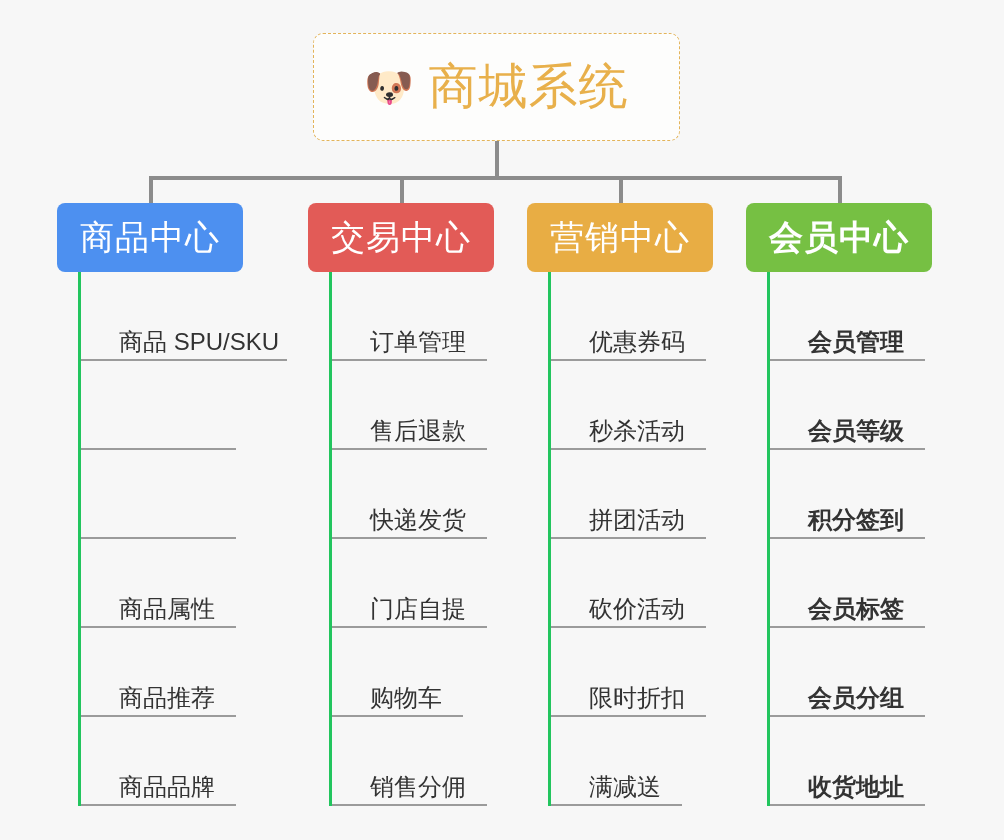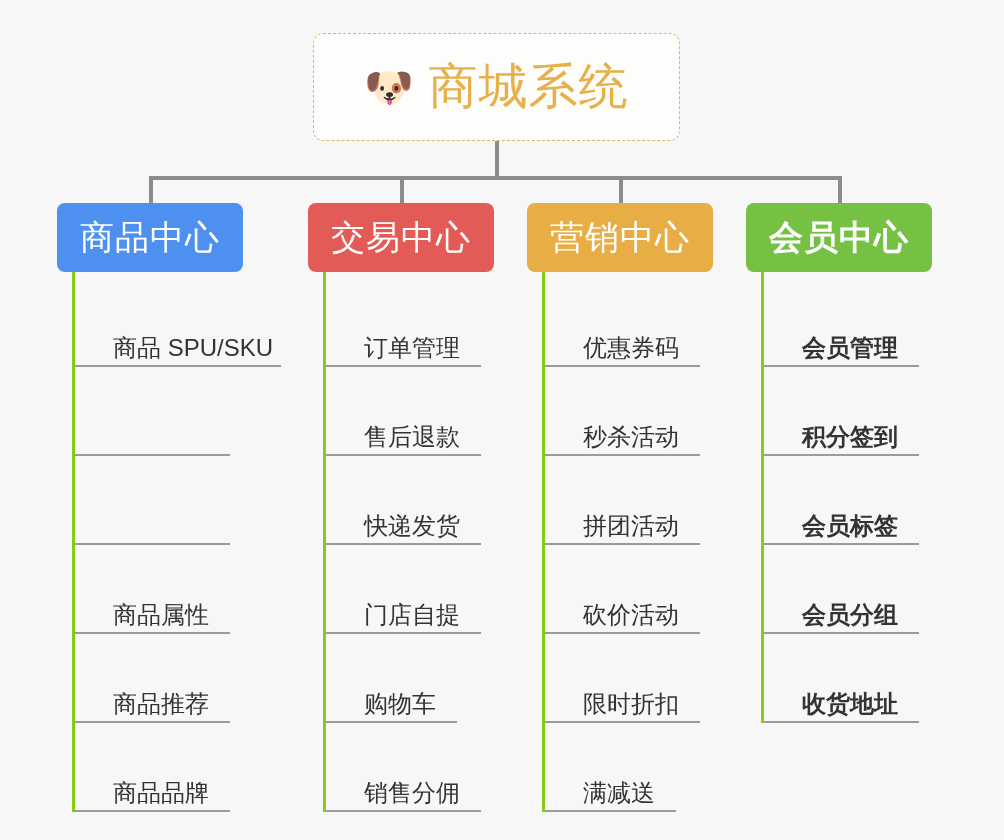--- a/index.html
+++ b/index.html
@@ -69,23 +69,22 @@
     align-items: center;
     justify-content: center;
     color: #ffffff;
     font-size: 34px;
     letter-spacing: 1px;
     white-space: nowrap;
   }
 
   .leaf-list {
     position: relative;
-    margin-left: 15px;
-    border-left: 3px solid #84cc16;
-    padding-top: 6px;
+    margin-left: 21px;
+    border-left: 3px solid #22c55e;
   }
   .leaf-item {
     position: relative;
     height: 89px;
     box-sizing: border-box;
     display: flex;
     align-items: flex-end;
   }
   .leaf-underline {
     position: absolute;
@@ -220,20 +219,24 @@
     <div class="cat-box" style="width:186px; background:#76c043;">
       <span>会员中心</span>
     </div>
     <div class="leaf-list">
       <div class="leaf-item">
         <span class="leaf-underline" style="width:155px;"></span>
         <span class="leaf-label">会员管理</span>
       </div>
       <div class="leaf-item">
         <span class="leaf-underline" style="width:155px;"></span>
+        <span class="leaf-label">会员等级</span>
+      </div>
+      <div class="leaf-item">
+        <span class="leaf-underline" style="width:155px;"></span>
         <span class="leaf-label">积分签到</span>
       </div>
       <div class="leaf-item">
         <span class="leaf-underline" style="width:155px;"></span>
         <span class="leaf-label">会员标签</span>
       </div>
       <div class="leaf-item">
         <span class="leaf-underline" style="width:155px;"></span>
         <span class="leaf-label">会员分组</span>
       </div>

